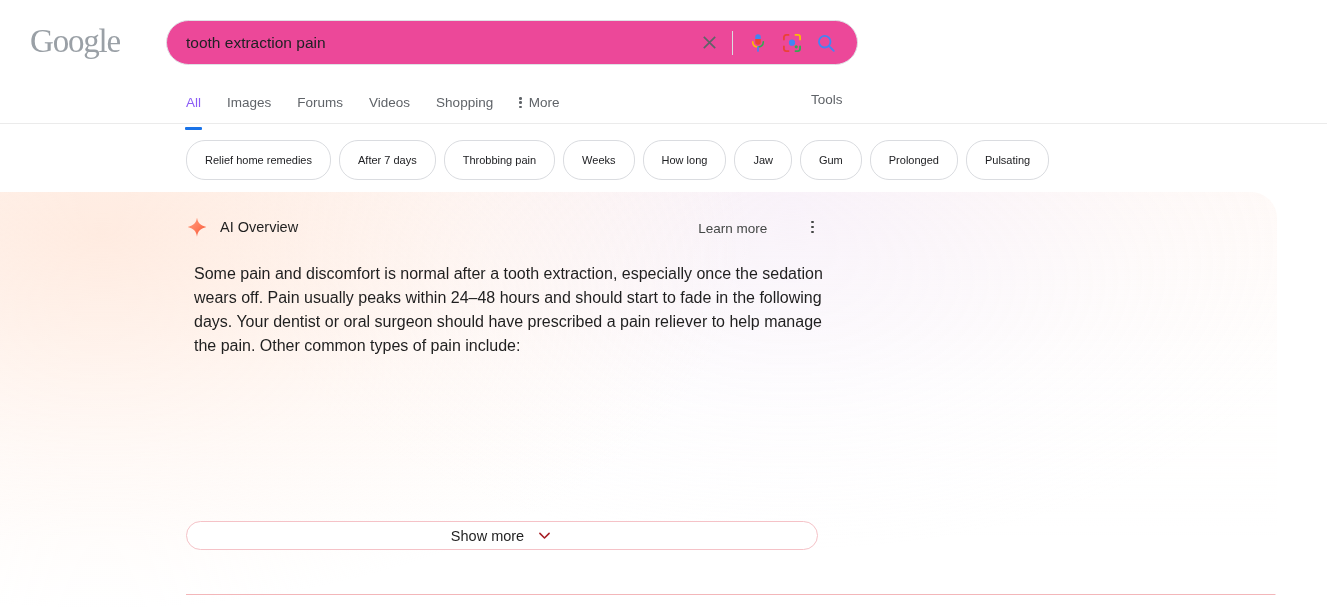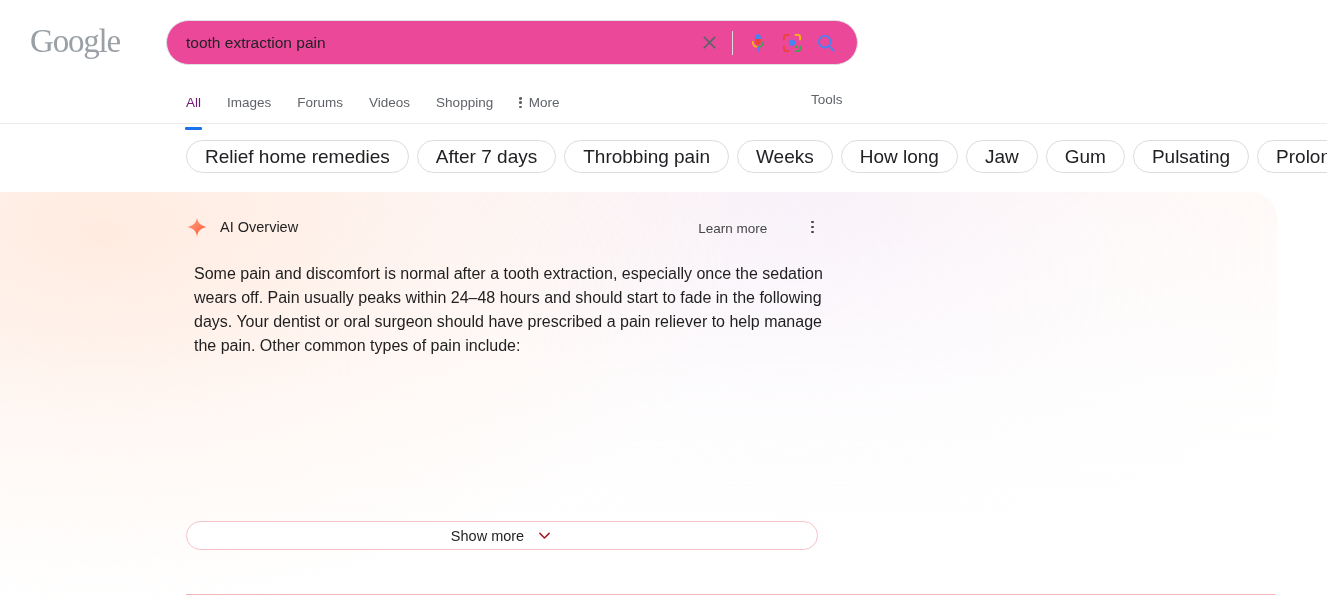--- a/index.html
+++ b/index.html
@@ -99,21 +99,21 @@
     color: #5f6368;
     margin-right: 26px;
     cursor: pointer;
     position: relative;
     padding-bottom: 11px;
     white-space: nowrap;
     display: flex;
     align-items: center;
   }
   .nav-item.active {
-    color: #701a75;
+    color: #8b5cf6;
   }
   .nav-item.active::after {
     content: "";
     position: absolute;
     left: -1px;
     right: -1px;
     bottom: -9px;
     height: 3px;
     background: #1a73e8;
     border-radius: 1px;
@@ -144,27 +144,27 @@
   
   .chips {
     position: absolute;
     left: 186px;
     top: 140px;
     display: flex;
     align-items: center;
     gap: 8px;
   }
   .chip {
-    height: 33px;
+    height: 40px;
     border: 1px solid #dadce0;
     border-radius: 19px;
     display: flex;
     align-items: center;
     padding: 0 18px;
-    font-size: 19px;
+    font-size: 11px;
     color: #202124;
     background: #fff;
     cursor: pointer;
     white-space: nowrap;
     box-sizing: border-box;
   }
 
   
   .ai-panel {
     position: absolute;
@@ -376,22 +376,22 @@
 </div>
 
 <div class="chips">
   <div class="chip">Relief home remedies</div>
   <div class="chip">After 7 days</div>
   <div class="chip">Throbbing pain</div>
   <div class="chip">Weeks</div>
   <div class="chip">How long</div>
   <div class="chip">Jaw</div>
   <div class="chip">Gum</div>
+  <div class="chip">Prolonged</div>
   <div class="chip">Pulsating</div>
-  <div class="chip">Prolonged</div>
 </div>
 
 <div class="ai-panel">
 
   <div class="ai-head">
     <svg width="22" height="22" viewBox="0 0 24 24">
       <defs>
         <linearGradient id="sparkGrad" x1="0" y1="0" x2="1" y2="1">
           <stop offset="0%" stop-color="#ffa183"></stop>
           <stop offset="55%" stop-color="#ff7a59"></stop>

